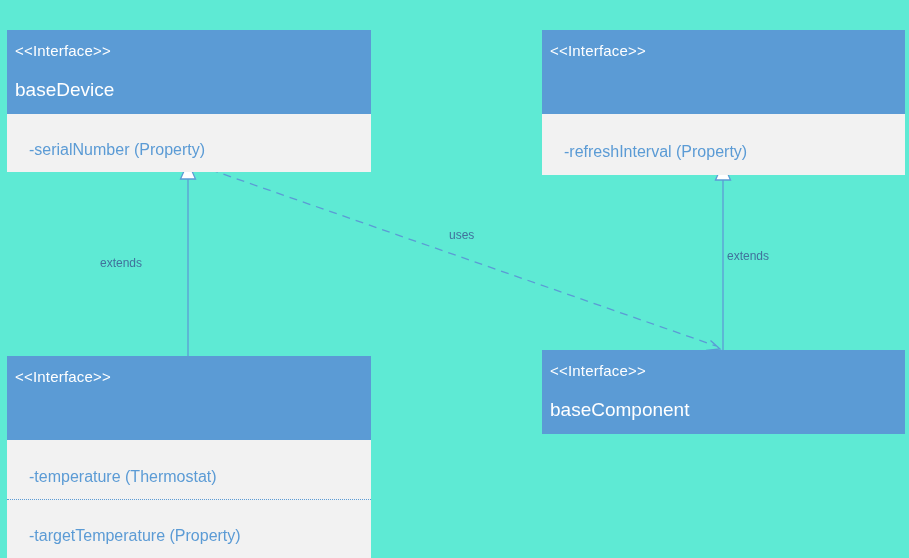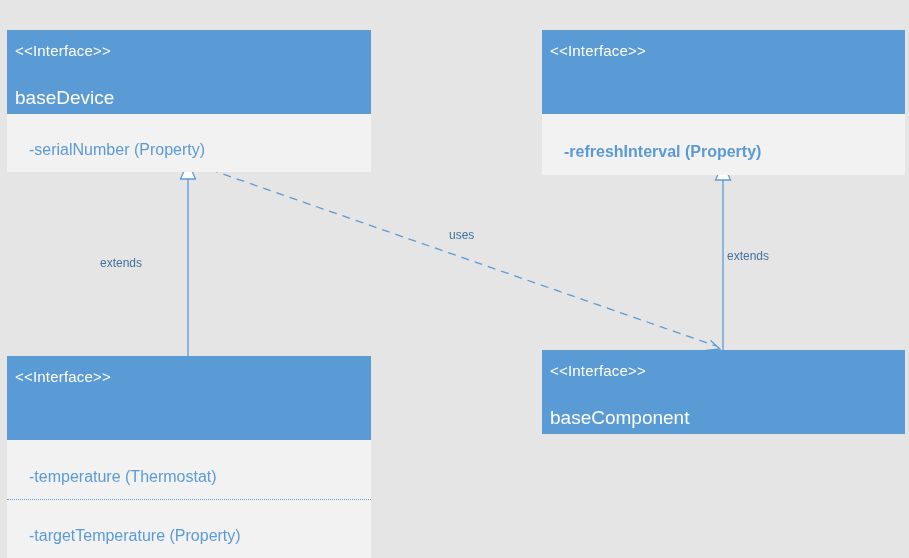--- a/index.html
+++ b/index.html
@@ -3,21 +3,21 @@
 <meta charset="utf-8">
 <style>
   * { margin: 0; padding: 0; box-sizing: border-box; }
   html, body { background: #ffffff; }
   body { font-family: "Liberation Sans", sans-serif; }
 
   .canvas {
     position: relative;
     width: 909px;
     height: 558px;
-    background: #e5e5e5;
+    background: #5eead4;
     overflow: hidden;
   }
 
   .node {
     position: absolute;
     display: flex;
     flex-direction: column;
   }
 
   .node-header {
@@ -29,21 +29,21 @@
 
   .node-stereotype {
     font-size: 15px;
     line-height: 20px;
     letter-spacing: 0.2px;
   }
 
   .node-name {
     font-size: 19px;
     line-height: 26px;
-    margin-top: 24px;
+    margin-top: 16px;
   }
 
   .node-body {
     background: #F2F2F2;
     display: flex;
     flex-direction: column;
   }
 
   .member-row {
     display: flex;
@@ -111,21 +111,21 @@
     <div class="node-body">
       <div class="member-row">-serialNumber (Property)</div>
     </div>
   </div>
 
   <div class="node" style="left:542px; top:30px; width:363px;">
     <div class="node-header">
       <div class="node-stereotype">&lt;&lt;Interface&gt;&gt;</div>
     </div>
     <div class="node-body">
-      <div class="member-row" style="height:47px;font-weight:bold;">-refreshInterval (Property)</div>
+      <div class="member-row" style="height:47px;">-refreshInterval (Property)</div>
     </div>
   </div>
 
   <div class="node" style="left:7px; top:356px; width:364px;">
     <div class="node-header">
       <div class="node-stereotype">&lt;&lt;Interface&gt;&gt;</div>
     </div>
     <div class="node-body">
       <div class="member-row" style="height:45px;">-temperature (Thermostat)</div>
       <div class="member-divider"></div>

